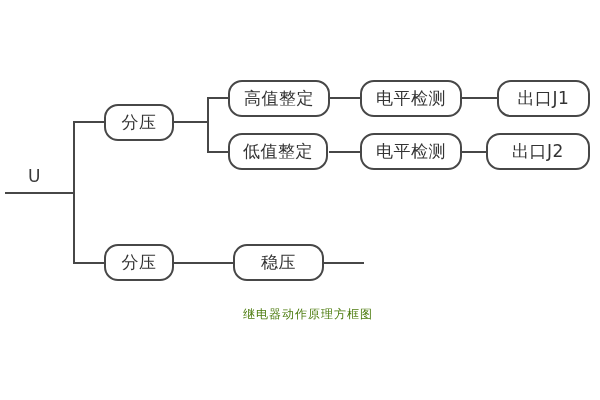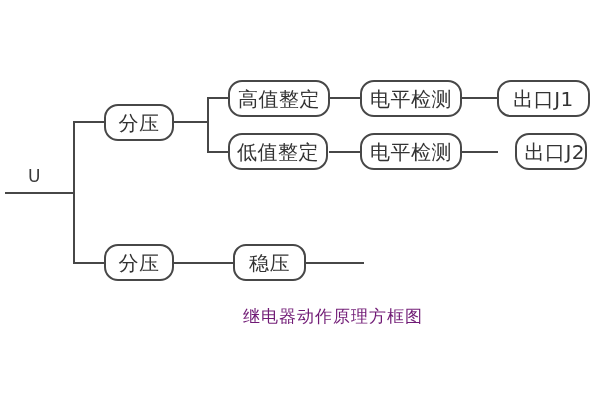--- a/index.html
+++ b/index.html
@@ -29,35 +29,35 @@
   .node-box {
     position: absolute;
     box-sizing: border-box;
     border: 2px solid #474747;
     border-radius: 14px;
     background: #ffffff;
     display: flex;
     align-items: center;
     justify-content: center;
     color: #333333;
-    font-size: 20px;
+    font-size: 17px;
     letter-spacing: 0.5px;
     line-height: 1;
     white-space: nowrap;
   }
   .src-label {
     position: absolute;
     color: #3a3a3a;
     font-size: 17px;
     line-height: 1;
   }
   .caption {
     position: absolute;
-    color: #701a75;
-    font-size: 17px;
+    color: #4d7c0f;
+    font-size: 12px;
     letter-spacing: 1px;
     line-height: 1;
     white-space: nowrap;
   }
 </style>
 </head>
 <body>
 
 <div id="diagram-root">
 
@@ -113,28 +113,28 @@
   </div>
 
   <div class="node-box" style="left:360px; top:133px; width:102px; height:37px;">
     <span>电平检测</span>
   </div>
 
   <div class="node-box" style="left:497px; top:80px; width:93px; height:37px;align-items:center;">
     <span>出口J1</span>
   </div>
 
-  <div class="node-box" style="left:515px; top:133px; width:72px; height:37px;justify-content:flex-end;">
+  <div class="node-box" style="left:486px; top:133px; width:104px; height:37px;">
     <span>出口J2</span>
   </div>
 
   <div class="node-box" style="left:104px; top:244px; width:70px; height:37px;">
     <span>分压</span>
   </div>
 
-  <div class="node-box" style="left:233px; top:244px; width:73px; height:37px;border-radius:13px;">
+  <div class="node-box" style="left:233px; top:244px; width:91px; height:37px;">
     <span>稳压</span>
   </div>
 
 
   <div class="caption" style="left:243px; top:308px;">继电器动作原理方框图</div>
 
 </div>
 
 </body></html>

